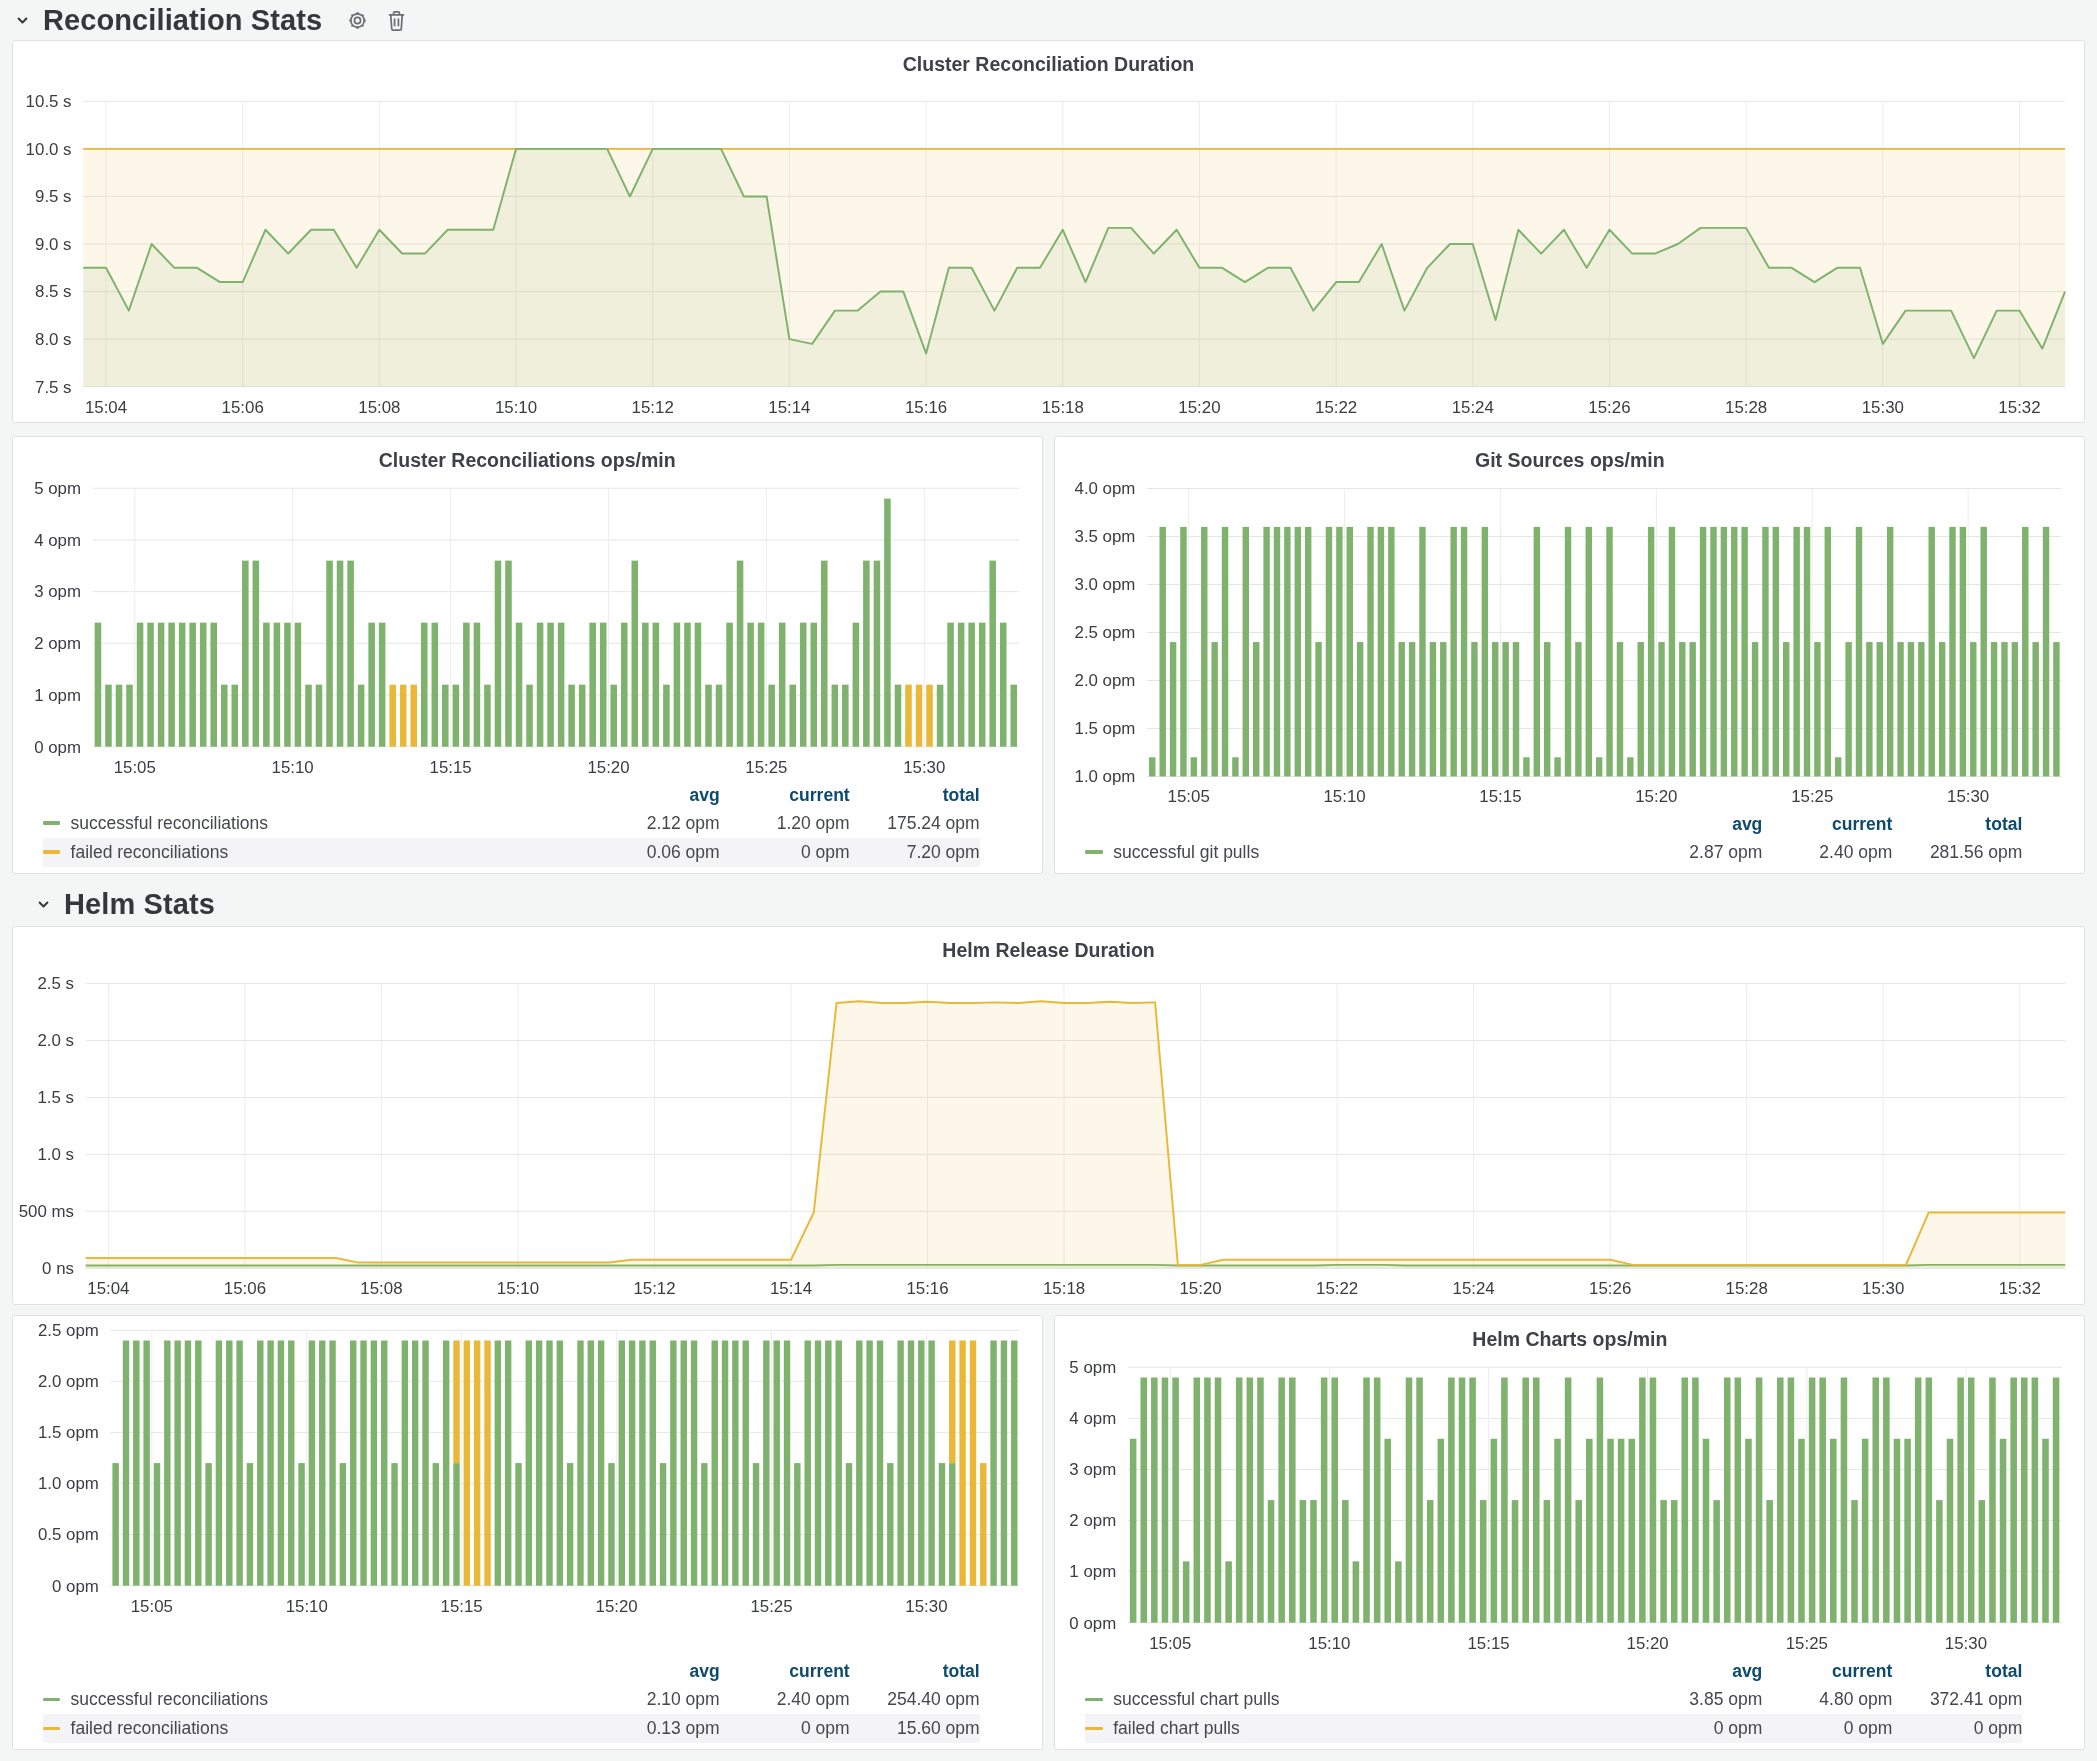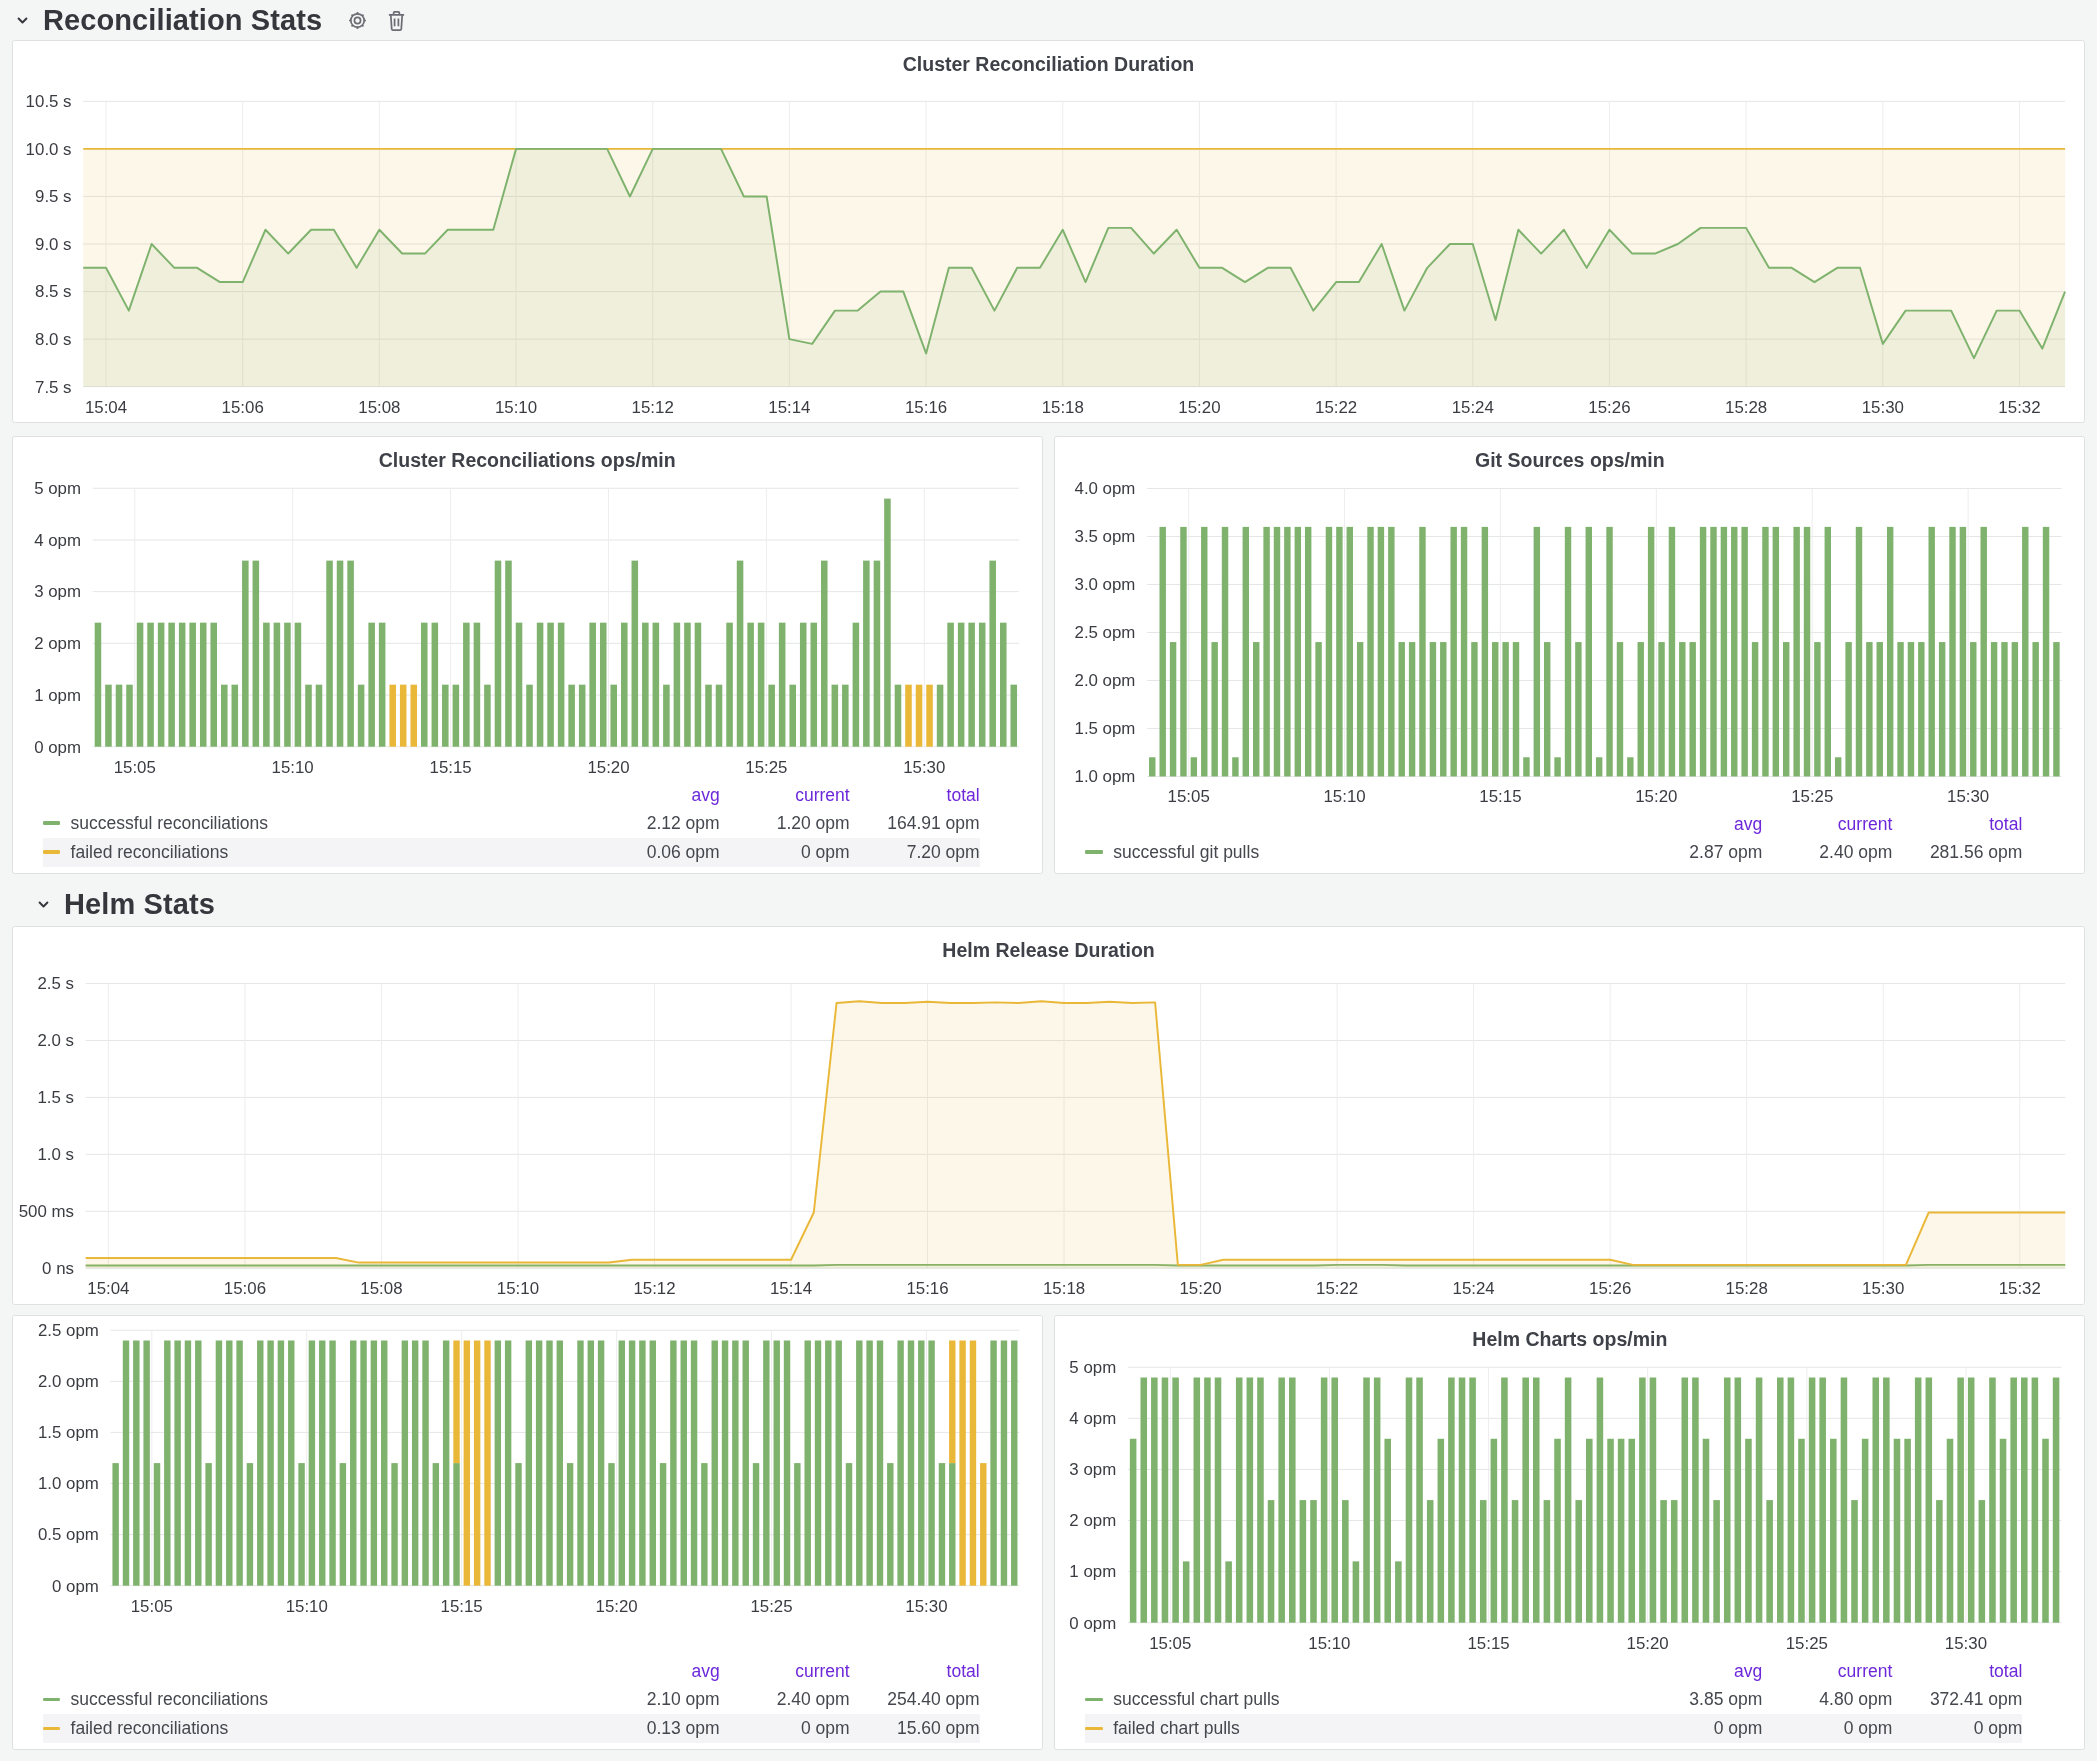--- a/index.html
+++ b/index.html
@@ -33,21 +33,21 @@
   }
   .chart-wrap{flex:1 1 auto;min-height:0;position:relative;}
   .chart-wrap svg{position:absolute;left:0;top:0;}
   .legend{flex:0 0 auto;font-size:17.5px;color:#45474e;padding:0 62px 6.5px 30px;}
   .lrow{display:flex;align-items:center;height:29px;border-radius:1.3px;}
   .lrow.head{height:26px;}
   .lrow.alt{background:#f4f4f6;}
   .lname{flex:1;display:flex;align-items:center;gap:10.4px;min-width:0;cursor:pointer;}
   .ldash{width:17.5px;height:3.2px;border-radius:1.3px;flex:0 0 auto;}
   .lval{width:130px;text-align:right;flex:0 0 auto;}
-  .lrow.head .lval{color:#6d28d9;font-weight:400;cursor:pointer;}
+  .lrow.head .lval{color:#0c4a6e;font-weight:700;cursor:pointer;}
   text.axis{fill:#3a3c42;font-family:"Liberation Sans",sans-serif;font-size:26px;}
 </style>
 </head>
 <body>
 
 <div class="section-head">
   <span class="chev">
     <svg width="17" height="17" viewBox="0 0 26 26">
         <path d="M7 10 l6 6 l6 -6" fill="none" stroke="#35373d" stroke-width="3" stroke-linecap="round" stroke-linejoin="round"></path>
       </svg>
@@ -255,21 +255,21 @@
           <div class="lval">current</div>
           <div class="lval">total</div>
         </div>
         <div class="lrow">
           <div class="lname">
             <span class="ldash" style="background: rgb(126, 178, 109);"></span>
             <span>successful reconciliations</span>
           </div>
           <div class="lval">2.12 opm</div>
           <div class="lval">1.20 opm</div>
-          <div class="lval">164.91 opm</div>
+          <div class="lval">175.24 opm</div>
         </div>
         <div class="lrow alt">
           <div class="lname">
             <span class="ldash" style="background: rgb(234, 184, 57);"></span>
             <span>failed reconciliations</span>
           </div>
           <div class="lval">0.06 opm</div>
           <div class="lval">0 opm</div>
           <div class="lval">7.20 opm</div>
         </div>

